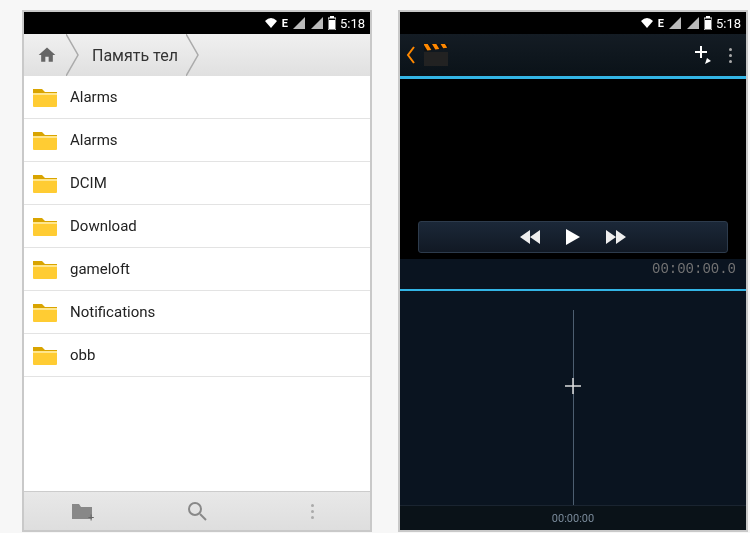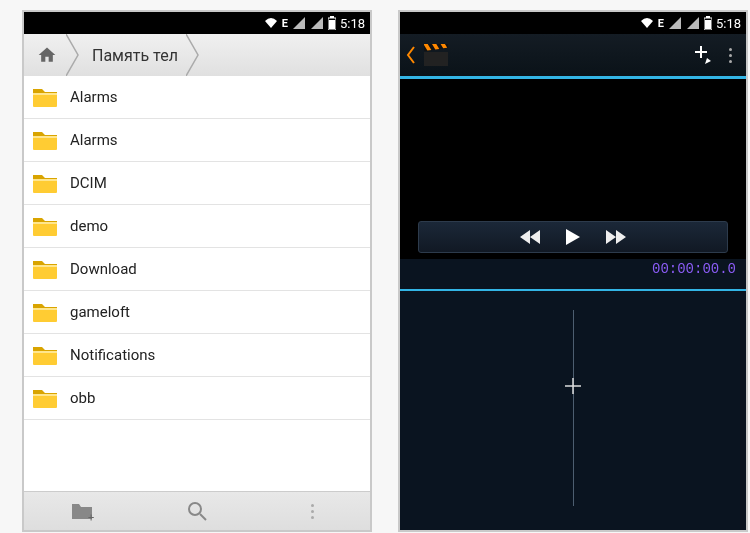--- a/index.html
+++ b/index.html
@@ -27,21 +27,21 @@
 
 .r-body{position:absolute;top:22px;bottom:0;left:0;right:0;background:#0a1420}
 .r-top{height:42px;background:linear-gradient(#141c24,#0a1218);display:flex;align-items:center;padding:0 6px;gap:8px}
 .r-spacer{flex:1}
 .slate{width:24px;height:22px}
 .dots{display:flex;flex-direction:column;gap:3px;padding:0 8px}
 .dots span{width:3px;height:3px;background:#aaa;border-radius:50%}
 .accent{height:3px;background:#33b5e5}
 .preview{height:180px;background:#000;margin:0;position:relative}
 .playbar{position:absolute;bottom:6px;left:18px;right:18px;height:30px;background:linear-gradient(#1b2838,#111924);border:1px solid #2d3b4c;border-radius:3px;display:flex;align-items:center;justify-content:center;gap:26px;color:#e6e6e6}
-.tc{height:22px;text-align:right;padding:2px 10px;color:#8b5cf6;font-family:'Courier New',monospace;font-size:14px}
+.tc{height:22px;text-align:right;padding:2px 10px;color:#737373;font-family:'Courier New',monospace;font-size:14px}
 .accent2{height:2px;background:#33b5e5;margin-top:4px}
 .timeline{position:absolute;top:276px;bottom:24px;left:0;right:0;background:#0a1420}
 .vline{position:absolute;top:0;bottom:0;left:50%;width:1px;background:#4d5e70}
 .crossadd{position:absolute;left:50%;top:40%;transform:translate(-50%,-50%);color:#e0e0e0;font-size:24px;font-weight:200}
 .ruler{position:absolute;bottom:0;left:0;right:0;height:24px;background:#0a1218;color:#7a8a9a;font-size:11px;display:flex;align-items:center;justify-content:center;border-top:1px solid #1a2430}
 .icnbtn{display:flex;align-items:center;justify-content:center}
 </style>
 </head>
 <body>
 
@@ -100,28 +100,20 @@
             </svg>
             <span class="row-lbl">Alarms</span>
           </div>
           <div class="row">
             <svg class="fld-ic" viewBox="0 0 26 22">
               <path fill="#d9a400" d="M1 3 H10 L13 6 H25 V7 H1 Z"></path>
               <path fill="#ffcc33" d="M1 7 H25 V20 Q25 21 24 21 H2 Q1 21 1 20 Z"></path>
               <path fill="#fff6cc" opacity="0.6" d="M1 7 H25 V9 H1 Z"></path>
             </svg>
             <span class="row-lbl">DCIM</span>
-          </div>
-          <div class="row">
-            <svg class="fld-ic" viewBox="0 0 26 22">
-              <path fill="#d9a400" d="M1 3 H10 L13 6 H25 V7 H1 Z"></path>
-              <path fill="#ffcc33" d="M1 7 H25 V20 Q25 21 24 21 H2 Q1 21 1 20 Z"></path>
-              <path fill="#fff6cc" opacity="0.6" d="M1 7 H25 V9 H1 Z"></path>
-            </svg>
-            <span class="row-lbl">demo</span>
           </div>
           <div class="row">
             <svg class="fld-ic" viewBox="0 0 26 22">
               <path fill="#d9a400" d="M1 3 H10 L13 6 H25 V7 H1 Z"></path>
               <path fill="#ffcc33" d="M1 7 H25 V20 Q25 21 24 21 H2 Q1 21 1 20 Z"></path>
               <path fill="#fff6cc" opacity="0.6" d="M1 7 H25 V9 H1 Z"></path>
             </svg>
             <span class="row-lbl">Download</span>
           </div>
           <div class="row">
@@ -244,16 +236,19 @@
     <div class="tc">00:00:00.0</div>
     <div class="accent2"></div>
     <div class="timeline">
       <div class="vline"></div>
       <div class="crossadd">
         <svg width="20" height="20" viewBox="0 0 20 20">
               <path d="M10 2 V18 M2 10 H18" stroke="#ddd" stroke-width="1.5"></path>
             </svg>
       </div>
     </div>
+    <div class="ruler">
+      <span>00:00:00</span>
+    </div>
   </div>
 </div>
 
 </div>
 
 </body></html>

